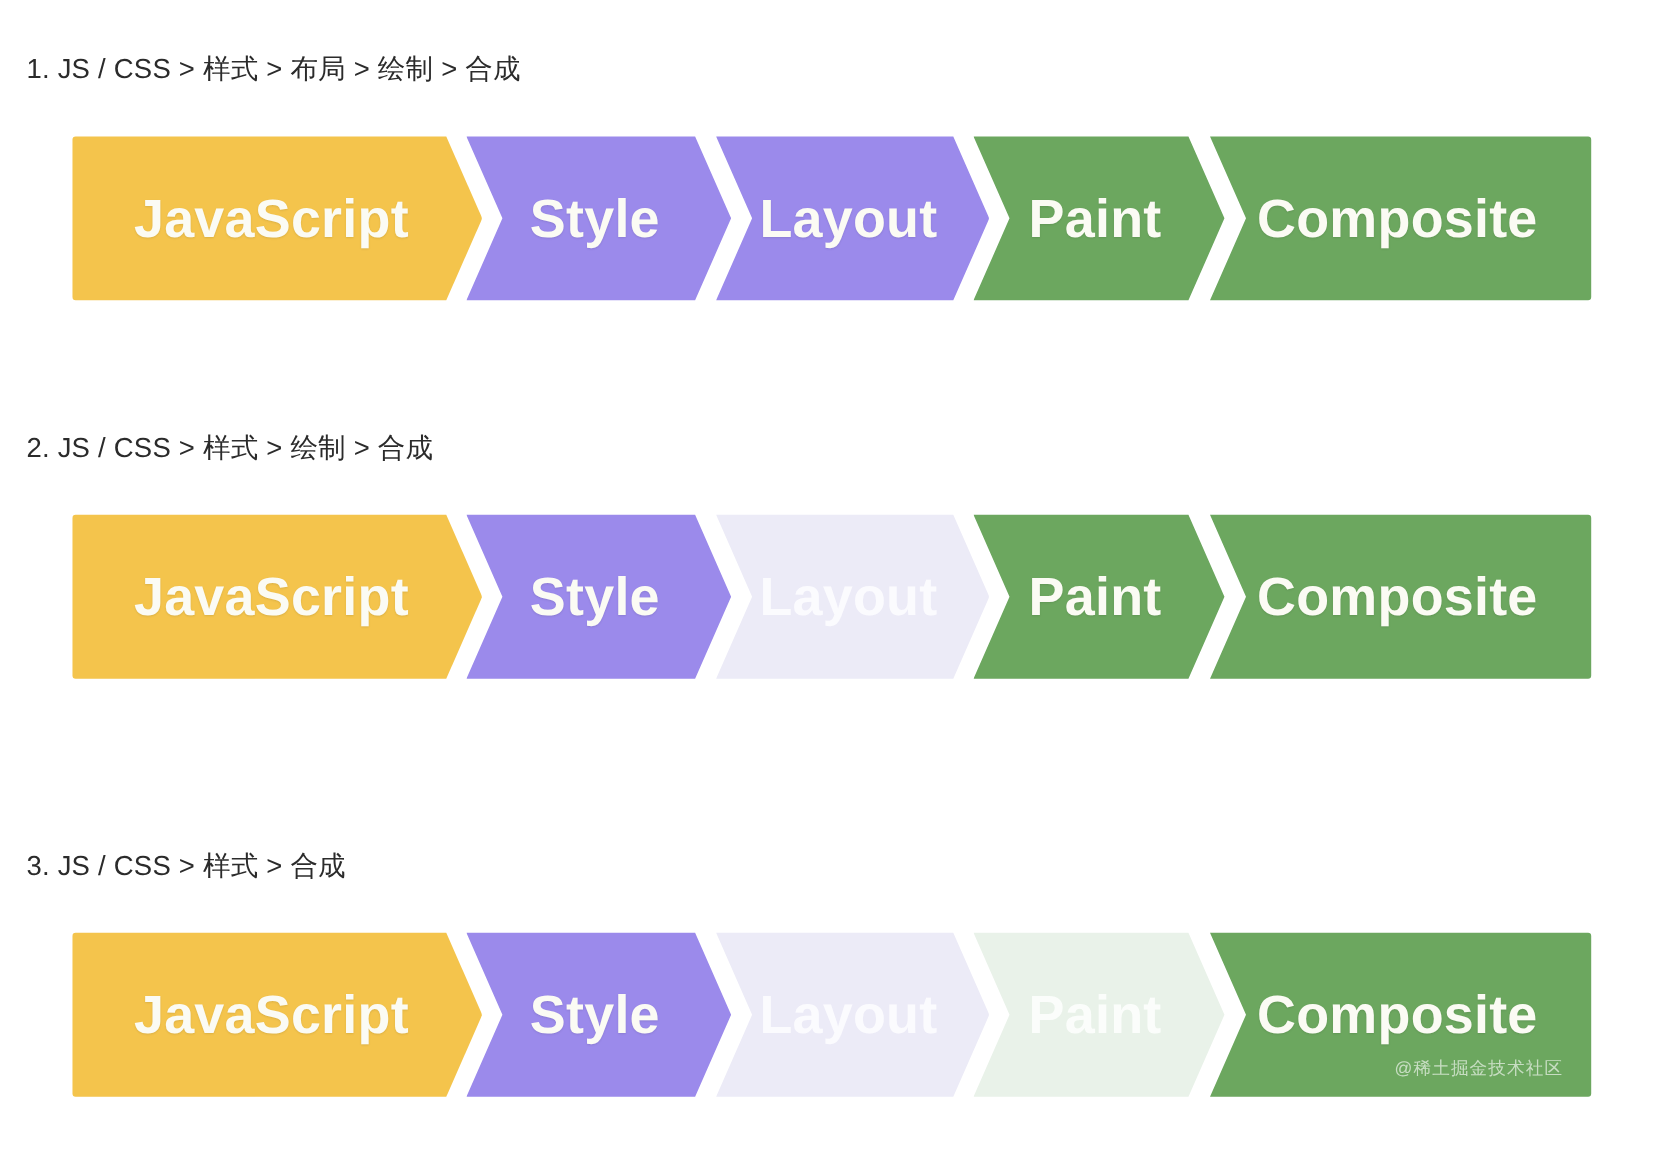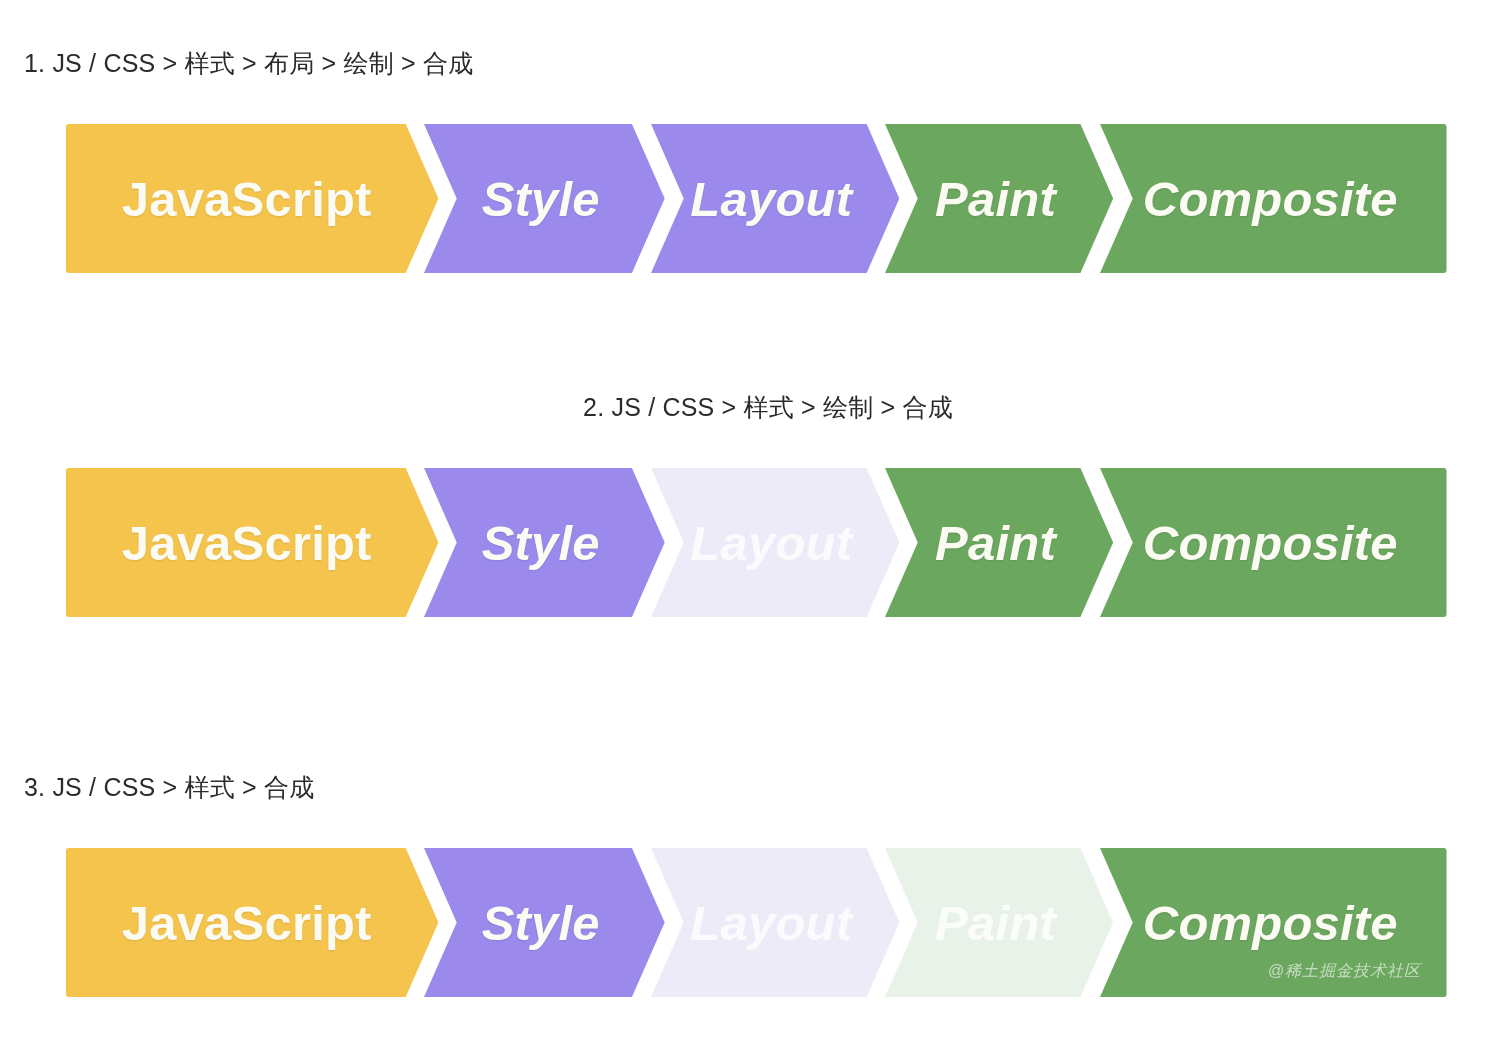--- a/index.html
+++ b/index.html
@@ -89,21 +89,21 @@
   .stage.dim-grn .stage-label { color: #fdfffd; }
 
   
   .w-js    { width: 390px; }
   .w-style { width: 250px; }
   .w-lay   { width: 258px; }
   .w-paint { width: 237px; }
   .w-comp  { width: 363px; }
 
   
-  .ov { margin-left: -14px; font-style: italic; }
+  .ov { margin-left: -14px; }
 
   .watermark {
     position: absolute;
     right: 28px;
     bottom: 18px;
     font-size: 16px;
     color: rgba(255,255,255,0.62);
     letter-spacing: 1px;
     white-space: nowrap;
     z-index: 5;
@@ -161,21 +161,21 @@
           <svg viewBox="0 0 363 155" preserveAspectRatio="none">
             <path d="M0,3 H357 A3,3 0 0 1 360,6 V149 A3,3 0 0 1 357,152 H0 L34,77.5 Z" fill="#6CA75F"></path>
           </svg>
         </div>
         <span class="stage-label">Composite</span>
       </div>
 
     </div>
   </div>
 
-  <div class="section" style="top:390px;text-align:center;">
+  <div class="section" style="top:390px;">
     <div class="section-heading">2. JS / CSS &gt; 样式 &gt; 绘制 &gt; 合成</div>
 
     <div class="pipeline" style="margin-top:41px;">
 
       <div class="stage w-js">
         <div class="stage-shape">
           <svg viewBox="0 0 390 155" preserveAspectRatio="none">
             <path d="M6,3 H356 L390,77.5 L356,152 H6 A3,3 0 0 1 3,149 V6 A3,3 0 0 1 6,3 Z" fill="#F4C44C"></path>
           </svg>
         </div>

